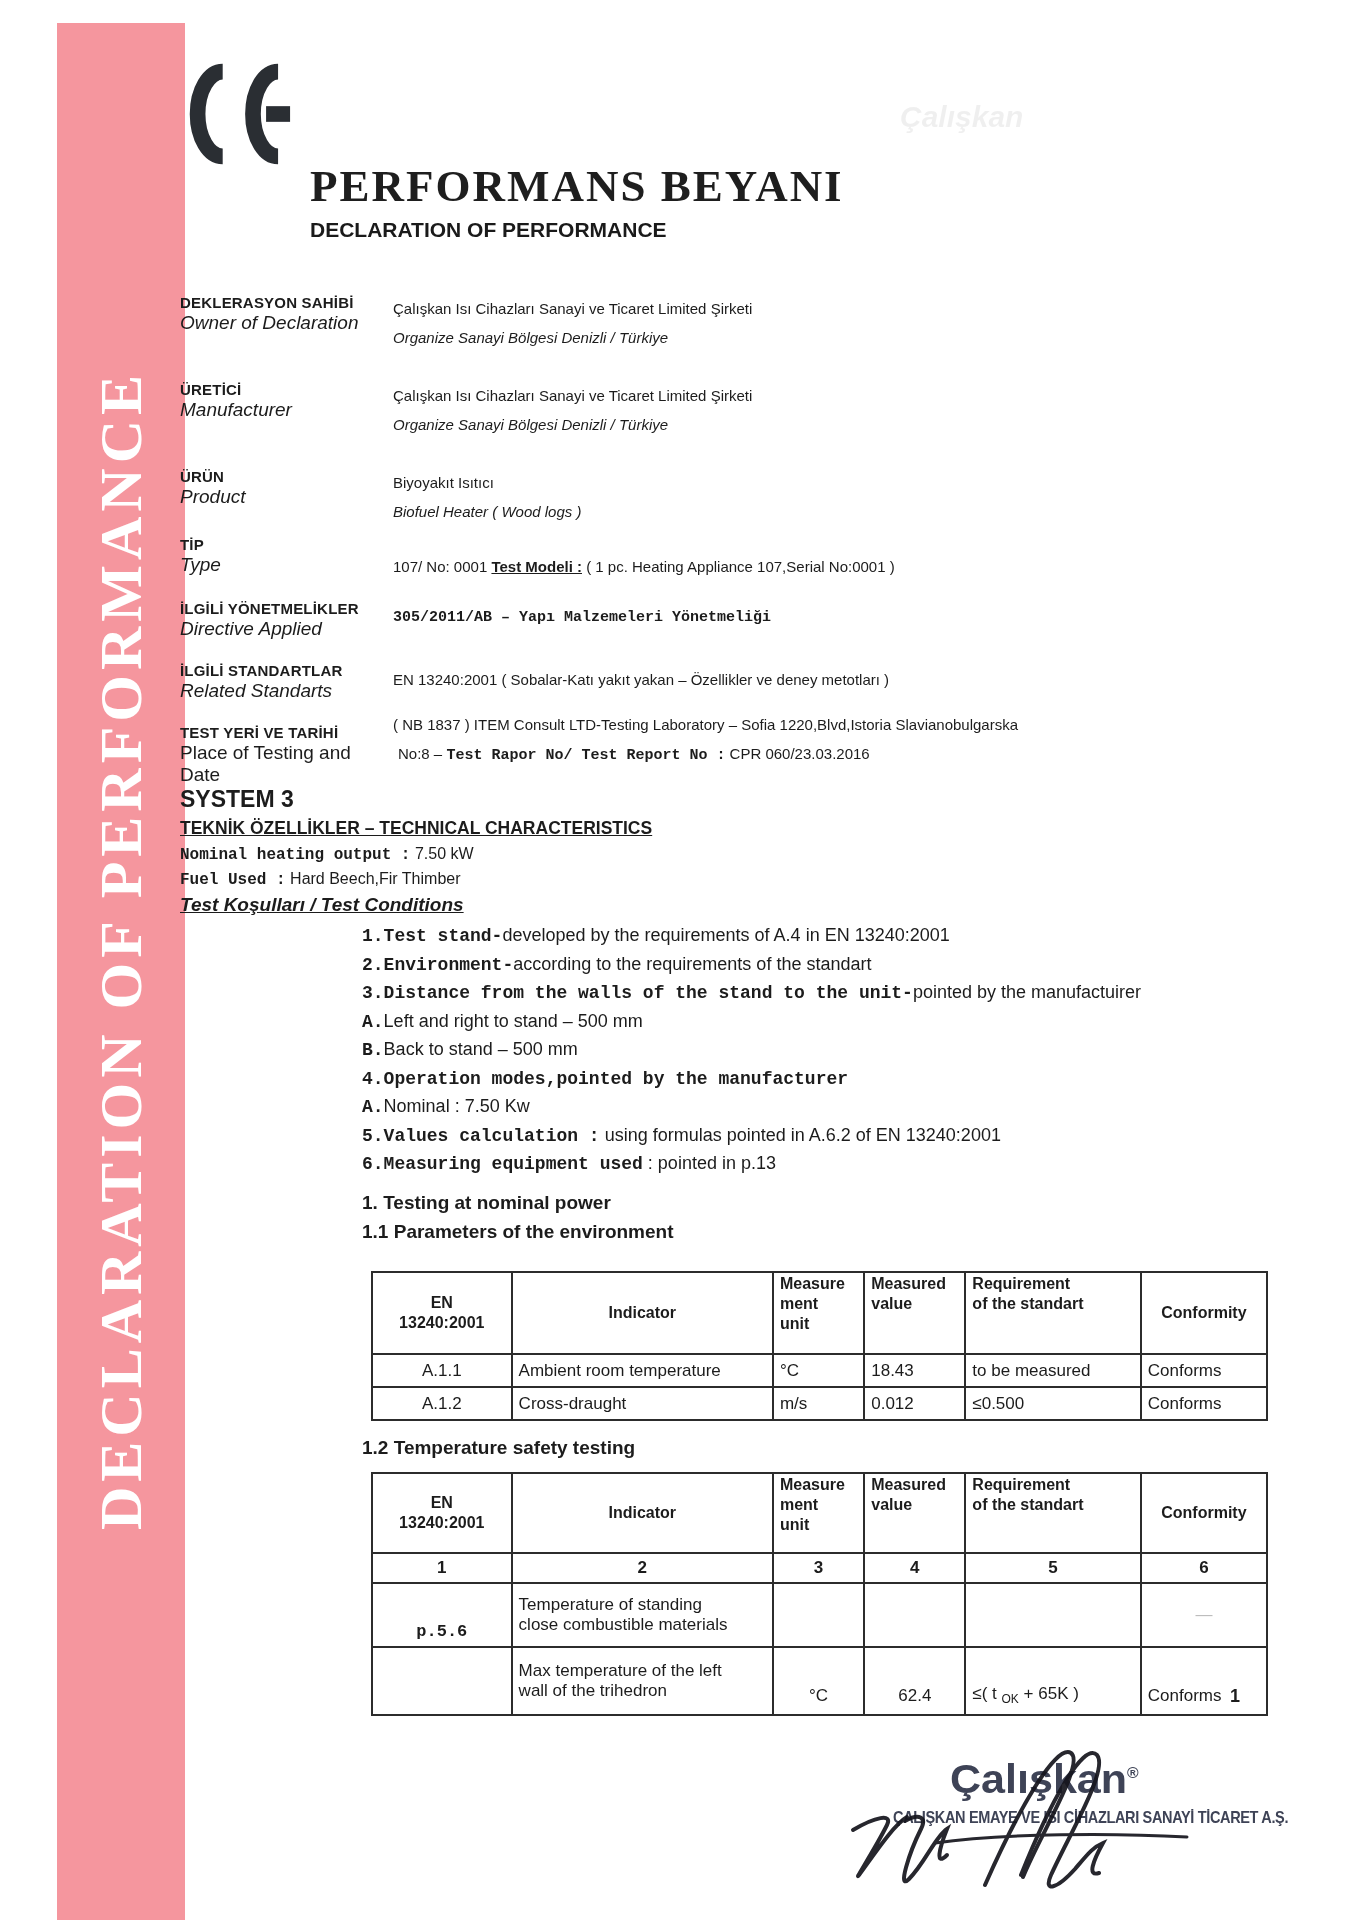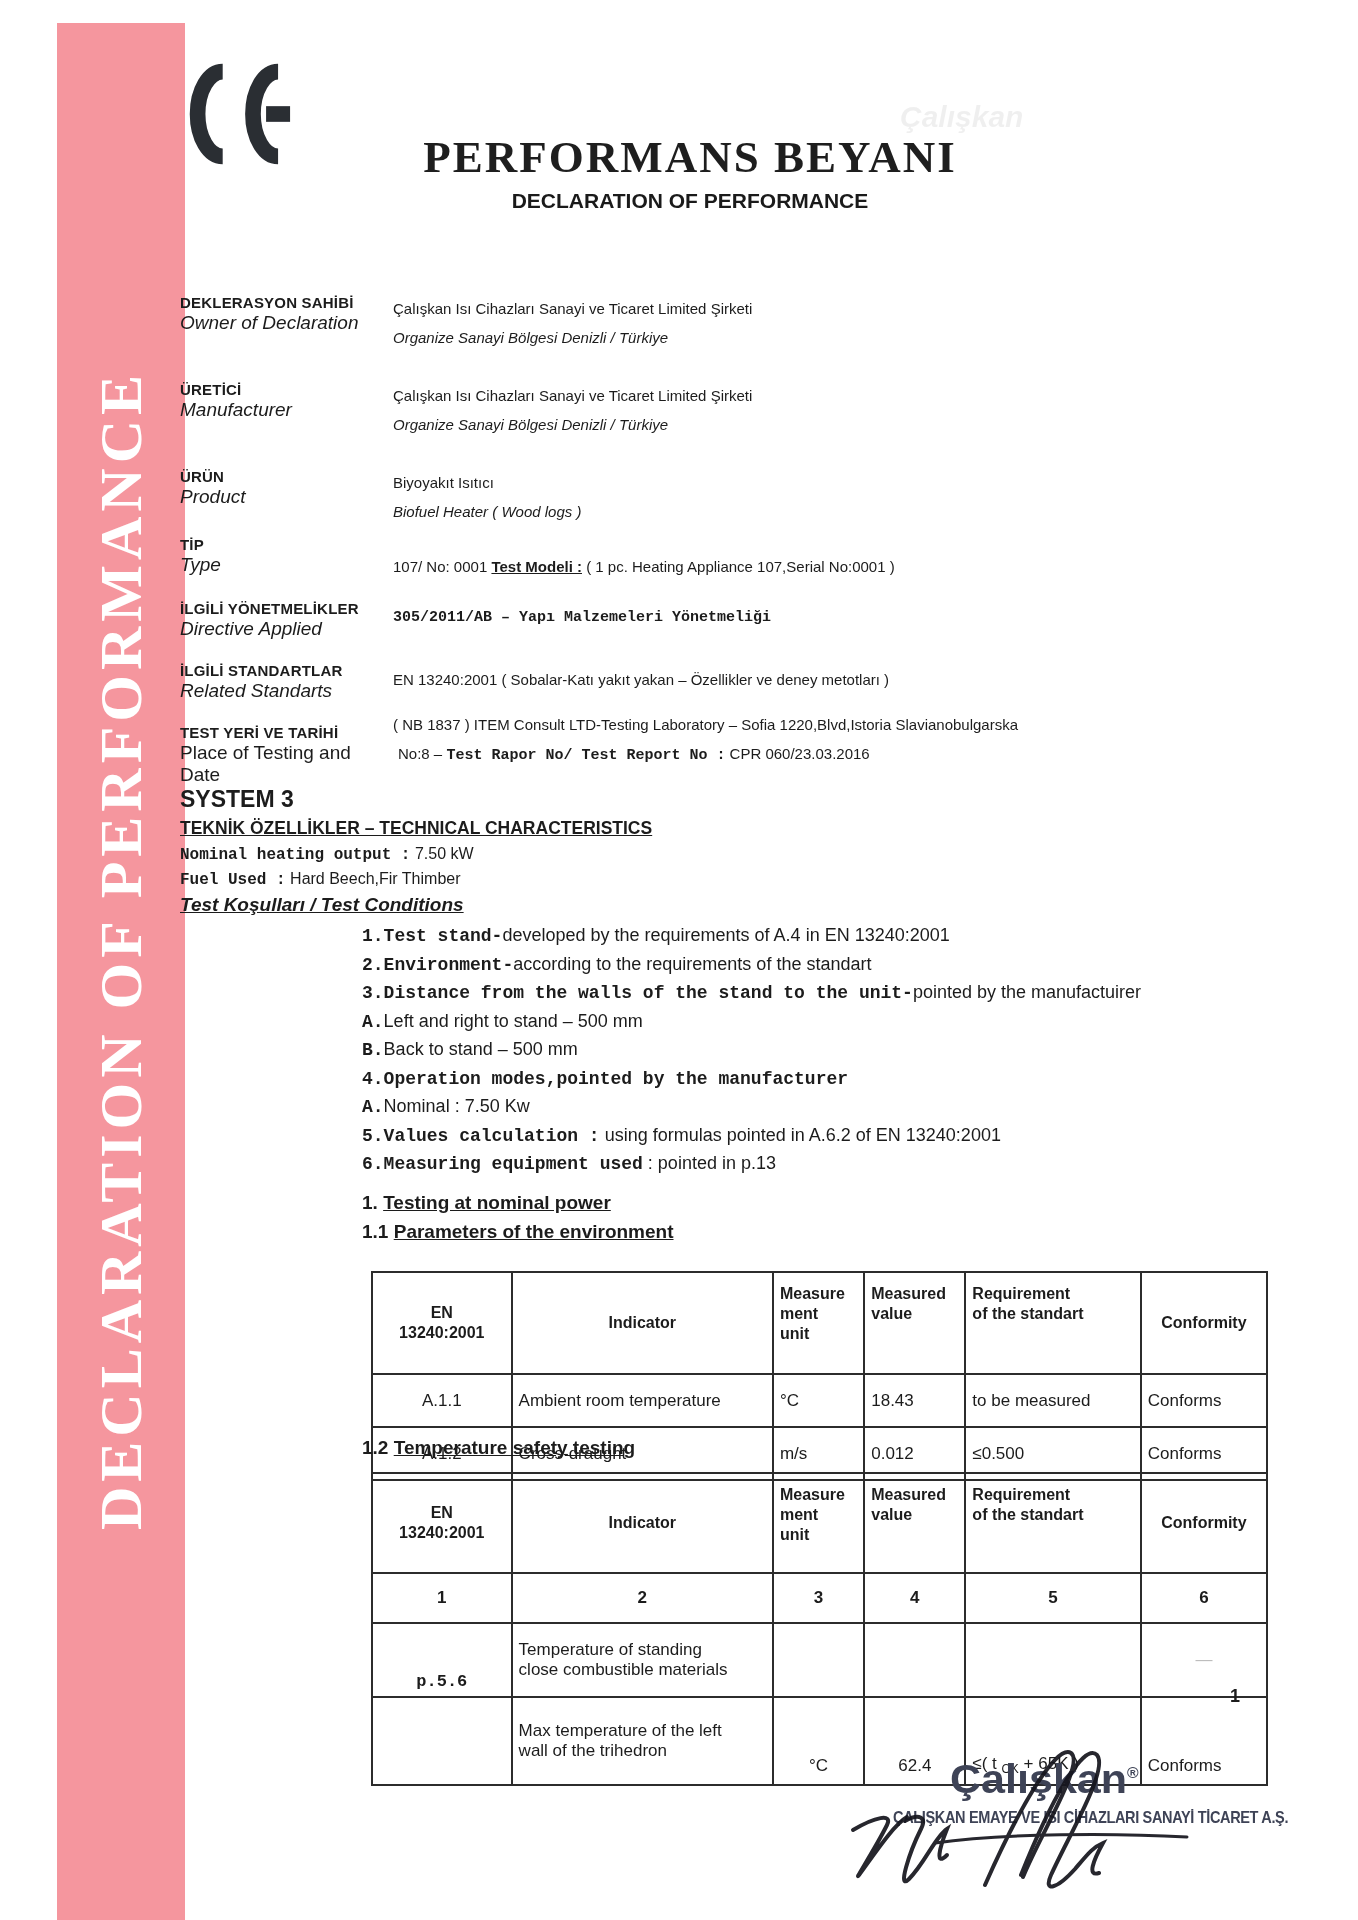--- a/index.html
+++ b/index.html
@@ -12,21 +12,21 @@
   .pink-band{position:absolute;left:57px;top:23px;width:128px;height:1897px;background:#f5969e;}
   .vtext{
     position:absolute;left:-489px;top:886px;width:1220px;height:128px;
     transform:rotate(-90deg);
     font-family:"Liberation Serif",serif;font-weight:bold;font-size:60px;
     letter-spacing:5px;color:#ffffff;text-align:center;line-height:128px;white-space:nowrap;
   }
   
   .ce{position:absolute;left:183px;top:55px;width:120px;height:118px;}
   
-  .title-block{position:absolute;left:310px;top:131px;width:760px;text-align:center;}
+  .title-block{position:absolute;left:310px;top:160px;width:760px;text-align:left;}
   .main-title{font-family:"Liberation Serif",serif;font-weight:bold;font-size:45px;letter-spacing:2px;color:#1e1e1e;margin:0;}
   .sub-title{font-weight:bold;font-size:21px;margin-top:6px;color:#1a1a1a;}
   .watermark{position:absolute;left:900px;top:100px;width:280px;font-size:30px;font-weight:bold;font-style:italic;color:#000;opacity:0.06;}
   
   .meta-row{position:absolute;left:180px;display:flex;width:1110px;}
   .meta-label{width:213px;flex:none;}
   .meta-label .tr{font-weight:bold;font-size:15px;letter-spacing:0.2px;}
   .meta-label .en{font-size:19px;font-style:italic;margin-top:1px;}
   .meta-label .en.noitalic{font-style:normal;}
   .meta-value{font-size:15px;line-height:29px;}
@@ -35,24 +35,24 @@
   .it{font-style:italic;}
   
   .sys{position:absolute;left:180px;top:786px;width:1070px;}
   .sys-title{font-weight:bold;font-size:23px;line-height:26px;}
   .sys-sub{font-weight:bold;font-size:17.5px;text-decoration:underline;margin-top:6px;}
   .sys-line{font-size:16px;margin-top:6px;}
   .sys-cond{font-weight:bold;font-size:19px;text-decoration:underline;margin-top:5px;font-style:italic;}
   .cond-list{position:absolute;left:362px;top:922px;width:940px;text-align:left;font-size:18px;line-height:27.5px;}
   
   .sec{position:absolute;left:362px;font-weight:bold;font-size:19px;}
-  .sec .u{text-decoration:underline;}
+  .sec .u{}
   
   table.doc{position:absolute;left:371px;width:897px;border-collapse:collapse;table-layout:fixed;}
-  table.doc td{border:2px solid #2c2c2c;font-size:17px;padding:11px 6px;vertical-align:middle;overflow:hidden;}
+  table.doc td{border:2px solid #2c2c2c;font-size:17px;padding:1px 6px;vertical-align:middle;overflow:hidden;}
   table.doc td.hd{font-weight:bold;font-size:16px;line-height:20px;vertical-align:middle;}
   .pre{white-space:pre-line;}
   .ctr{text-align:center;}
   .num-row td{font-weight:bold;text-align:center;height:26px;padding:0 6px;}
   td.sub-ok sub{font-size:12px;}
   .faint{opacity:0.3;font-size:12px;}
   
   .page-num{position:absolute;left:1215px;top:1686px;width:40px;text-align:center;font-weight:bold;font-size:18px;}
   .stamp-brand{
     position:absolute;left:950px;top:1756px;width:300px;

